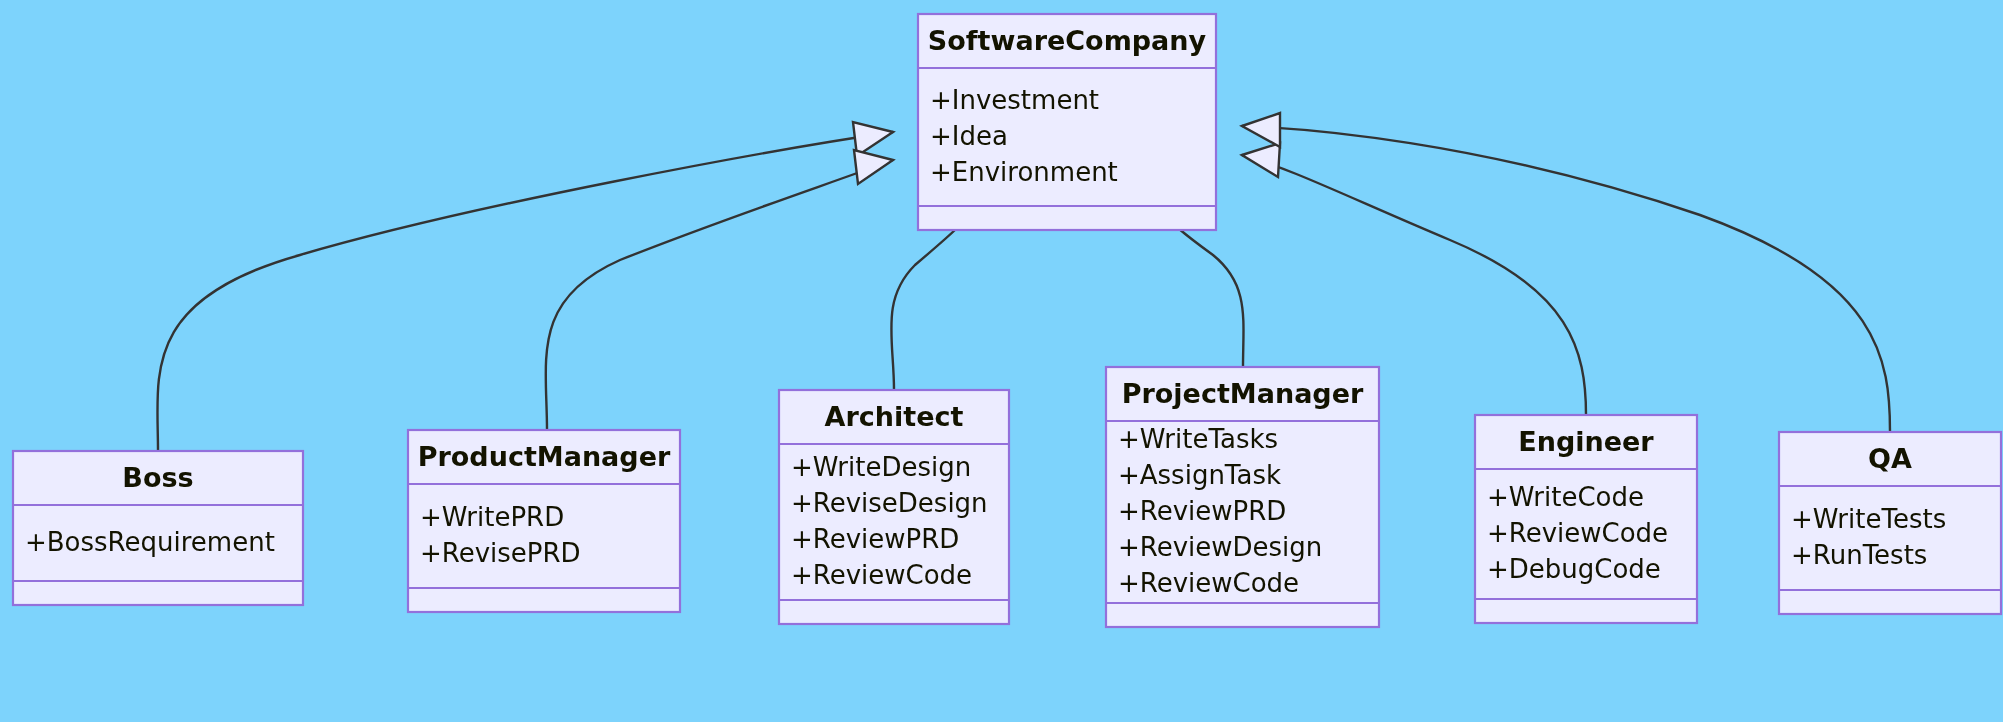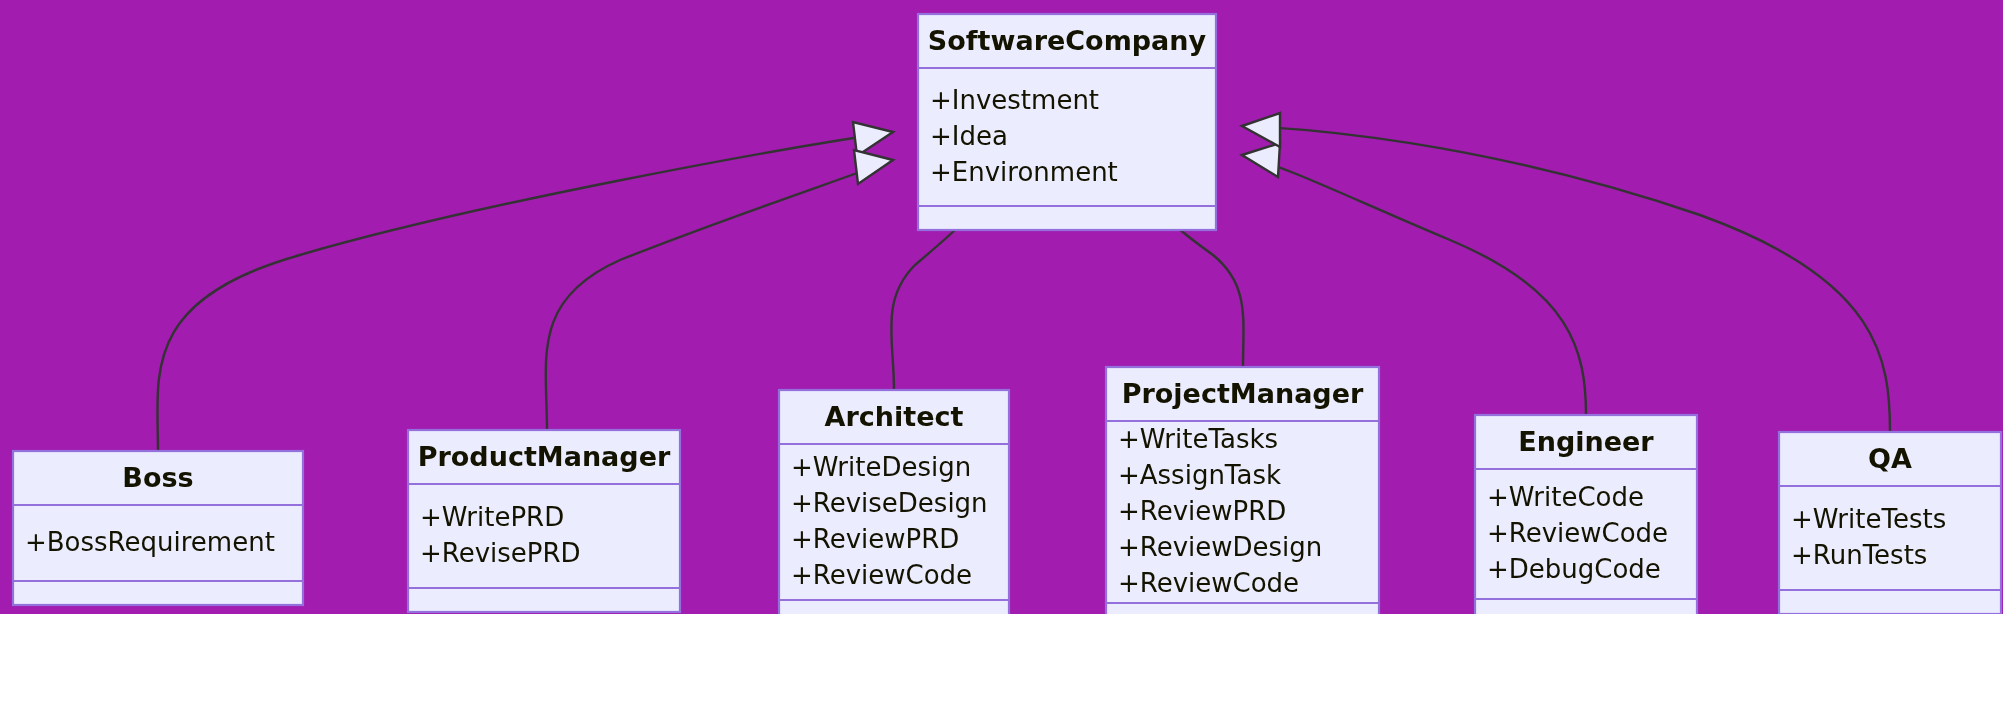--- a/index.html
+++ b/index.html
@@ -7,22 +7,22 @@
     margin: 0;
     padding: 0;
     background: #ffffff;
   }
   body {
     font-family: "DejaVu Sans", "Liberation Sans", sans-serif;
   }
   #diagram-root {
     position: relative;
     width: 2003px;
-    height: 614px;
-    background: #a21caf;
+    height: 722px;
+    background: #7dd3fc;
     overflow: hidden;
   }
   svg.uml-canvas {
     position: absolute;
     top: 0;
     left: 0;
     width: 2003px;
     height: 722px;
     display: block;
   }

